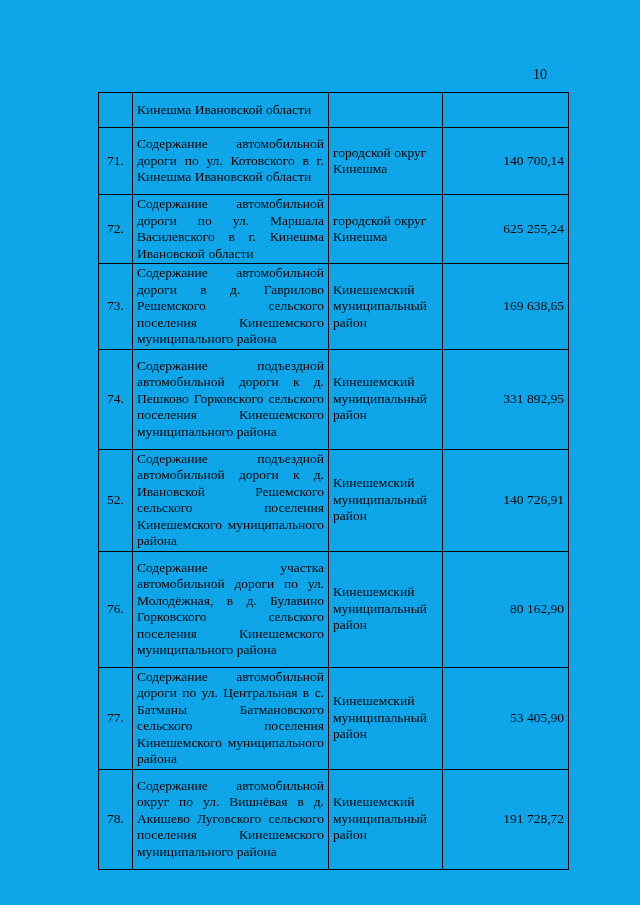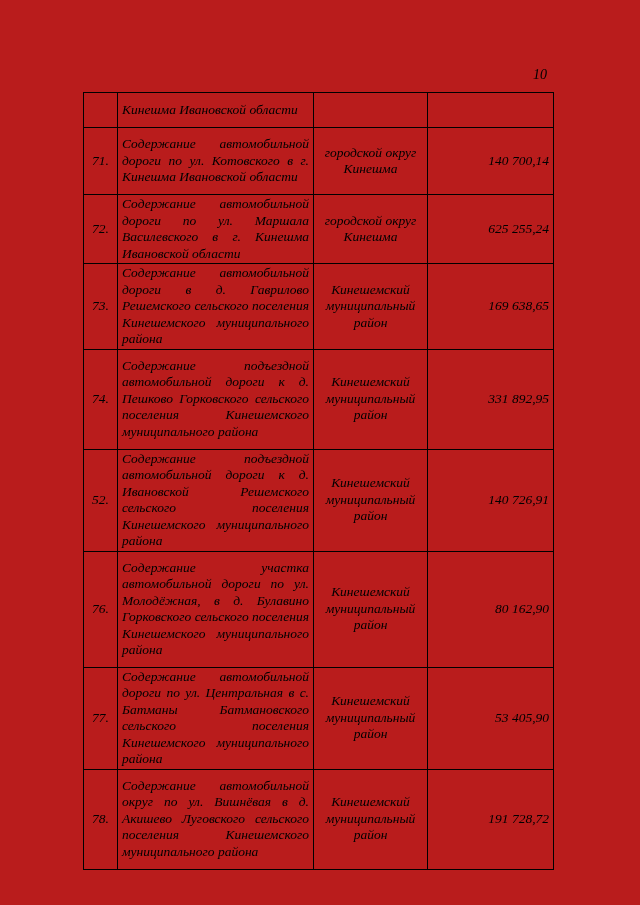--- a/index.html
+++ b/index.html
@@ -11,34 +11,33 @@
     height: 905px;
     background: #ffffff;
     color: #000000;
     font-family: "Liberation Serif", serif;
     position: relative;
     overflow: hidden;
   }
   .page {
     position: absolute;
     inset: 0;
-    background: #b91c1c;
-    font-style: italic;
+    background: #0ea5e9;
   }
   .page-number {
     position: absolute;
     top: 67px;
     left: 533px;
     font-size: 14px;
     line-height: 16px;
   }
   table.doc-table {
     position: absolute;
     top: 92px;
-    left: 83px;
+    left: 98px;
     width: 470px;
     border-collapse: collapse;
     table-layout: fixed;
   }
   table.doc-table td {
     border: 1px solid #000000;
     font-size: 13.5px;
     line-height: 16.5px;
     padding: 1px 4px;
     vertical-align: middle;
@@ -53,21 +52,21 @@
     text-align: center;
     vertical-align: middle;
   }
   td.cell-desc {
     text-align: justify;
     text-justify: inter-word;
     vertical-align: top;
     padding: 1px 3px 1px 6px;
   }
   td.cell-jur {
-    text-align: center;
+    text-align: left;
     vertical-align: middle;
     padding-left: 6px;
   }
   td.cell-amount {
     text-align: right;
     vertical-align: middle;
   }
   tr.r-partial td { height: 32px; }
   tr.r-4 td.cell-desc  { height: 64px; }
   tr.r-5 td.cell-desc  { height: 80px; }

